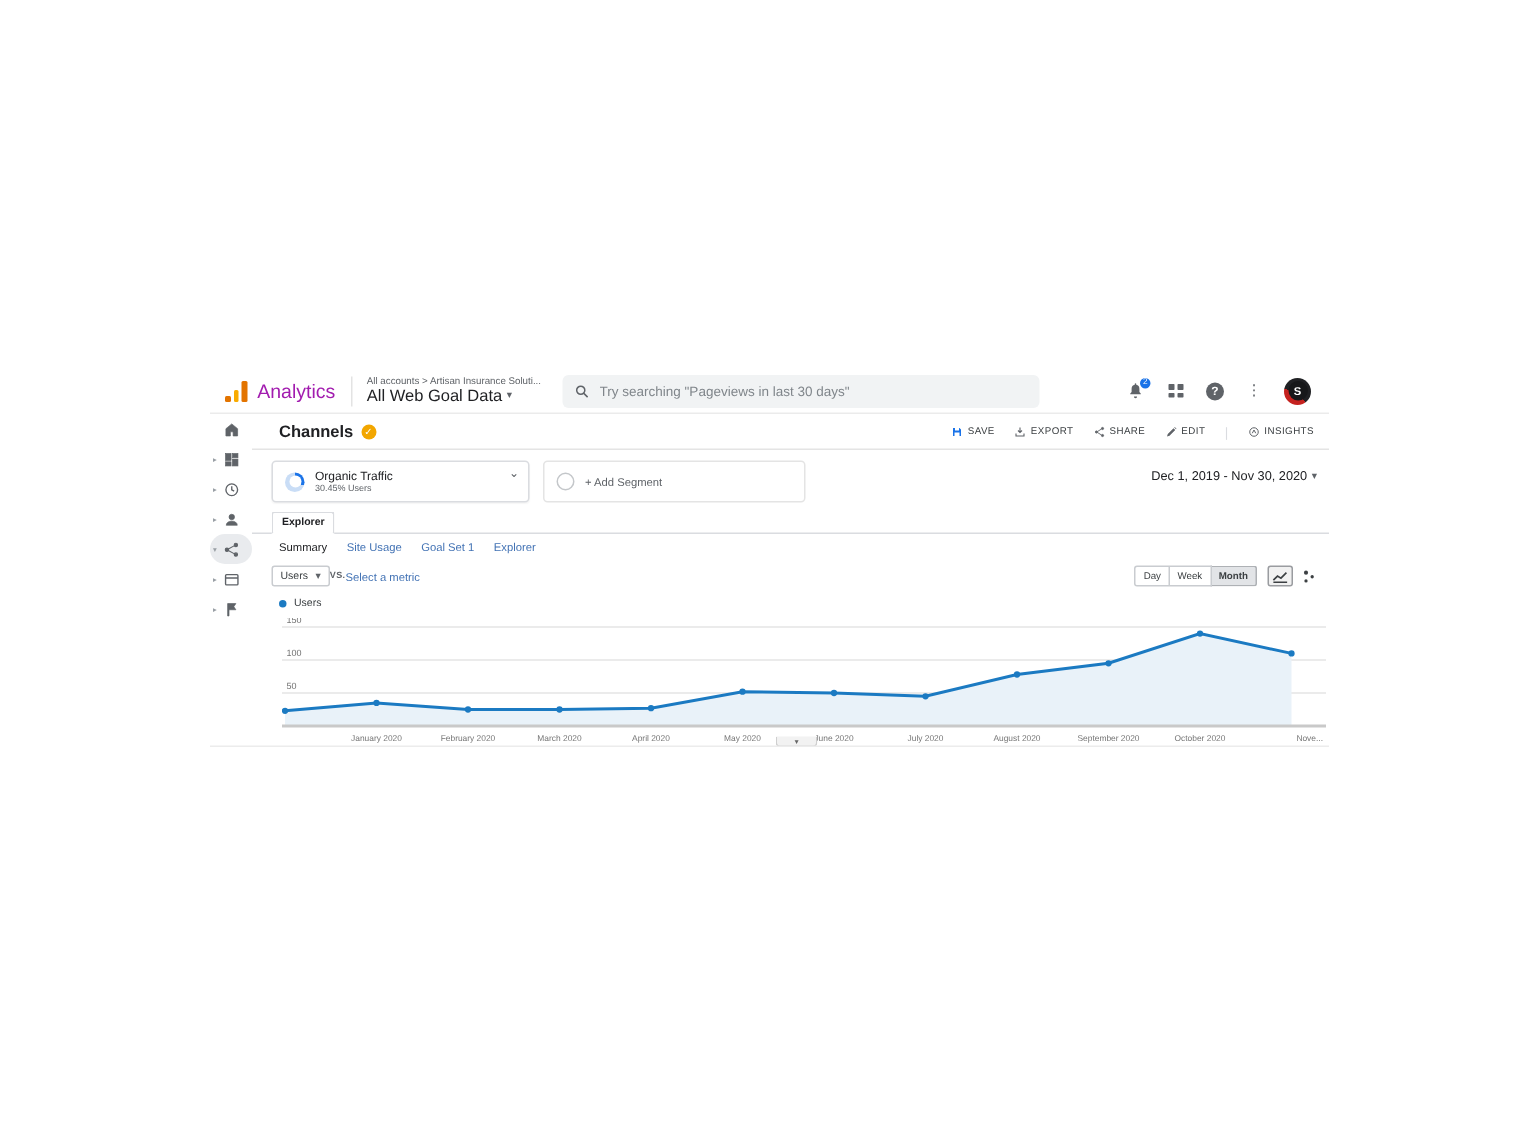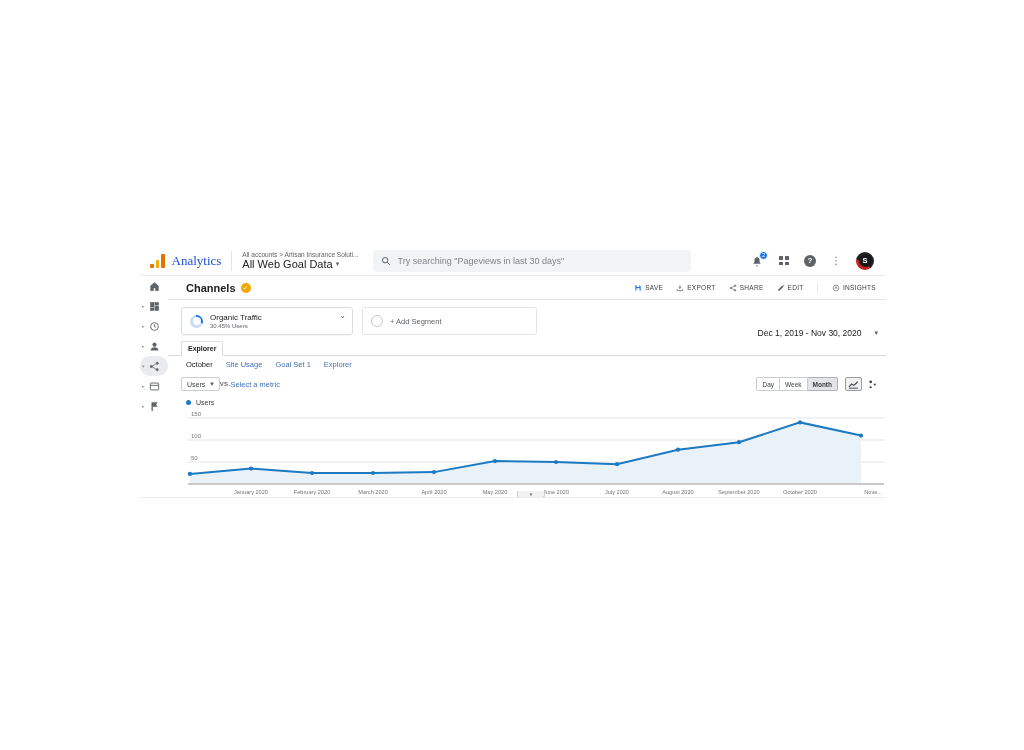--- a/index.html
+++ b/index.html
@@ -8,21 +8,21 @@
   #app { position:absolute; left:140px; top:246px; width:746px; height:252px; background:#fff; }
 
   
   .hdr { position:absolute; left:0; top:0; width:746px; height:30px;
     display:flex; align-items:center; padding:0 8px; border-bottom:1px solid #ebebeb; }
   .logo-bars { display:flex; align-items:flex-end; gap:2px; height:14px; margin-left:2px; }
   .logo-bars i { display:block; width:3.5px; border-radius:1px; }
   .lb1 { height:4px;  background:#e37400; }
   .lb2 { height:8px;  background:#f9ab00; }
   .lb3 { height:14px; background:#e37400; }
-  .brand { font-size:13px; color:#1d4ed8; margin-left:7px;font-family:Liberation Serif, serif; }
+  .brand { font-size:13px; color:#a21caf; margin-left:7px; }
   .hdr-sep { width:1px; height:20px; background:#e3e3e3; margin:0 10px; }
   .crumb-wrap { line-height:1.1; }
   .crumb { font-size:6.5px; color:#5f6368; }
   .prop { font-size:11px; color:#202124; display:flex; align-items:center; gap:3px; }
   .caret { font-size:7px; color:#5f6368; }
   .search { margin-left:14px; width:318px; height:22px; background:#f1f3f4; border:none;
     border-radius:4px; display:flex; align-items:center; padding:0 8px; gap:7px; }
   .search input { border:none; background:transparent; outline:none; flex:1;
     font-size:9px; color:#5f6368; font-family:"Liberation Sans",sans-serif; }
   .search input::placeholder { color:#80868b; }
@@ -71,21 +71,21 @@
   .donut { width:13px; height:13px; border-radius:50%;
     background:conic-gradient(#1a73e8 0 110deg, #c9ddf6 110deg 360deg);
     display:flex; align-items:center; justify-content:center; }
   .donut i { width:8px; height:8px; border-radius:50%; background:#fff; }
   .seg-name { font-size:8px; color:#202124; line-height:1.25; }
   .seg-detail { font-size:6px; color:#5f6368; }
   .seg-chev { position:absolute; right:6px; top:3px; font-size:8px; color:#5f6368; }
   .dash-circle { width:12px; height:12px; border-radius:50%; border:1px solid #c4c7ca; }
   .add-label { font-size:7.5px; color:#5f6368; }
   .daterange { position:absolute; right:8px; top:12px; font-size:8.5px; color:#202124;
-    display:flex; align-items:center; gap:13px; cursor:pointer;margin-top:16px; }
+    display:flex; align-items:center; gap:3px; cursor:pointer; }
 
   .tabline { position:relative; height:16px; border-bottom:1px solid #dadce0; }
   .explorer-tab { position:absolute; left:13px; bottom:-1px; height:15px; min-width:42px;
     background:#fff; border:1px solid #dadce0; border-bottom:1px solid #fff;
     border-radius:2px 2px 0 0; font-size:7px; font-weight:bold; color:#202124;
     display:flex; align-items:center; justify-content:center; padding:0 6px; }
 
   .subtabs { height:17px; display:flex; align-items:center; gap:13px; padding-left:18px; }
   .subtab { font-size:7.5px; color:#4272b4; cursor:pointer; }
   .subtab.sel { color:#202124; }
@@ -281,21 +281,21 @@
         <span>Dec 1, 2019 - Nov 30, 2020</span>
         <span class="caret">▾</span>
       </div>
     </div>
 
     <div class="tabline">
       <div class="explorer-tab">Explorer</div>
     </div>
 
     <div class="subtabs">
-      <span class="subtab sel">October</span>
+      <span class="subtab sel">Summary</span>
       <span class="subtab">Site Usage</span>
       <span class="subtab">Goal Set 1</span>
       <span class="subtab">Explorer</span>
     </div>
 
     <div class="metric-row">
       <span class="dd">
         <span>Users</span>
         <span class="caret">▾</span>
       </span>

